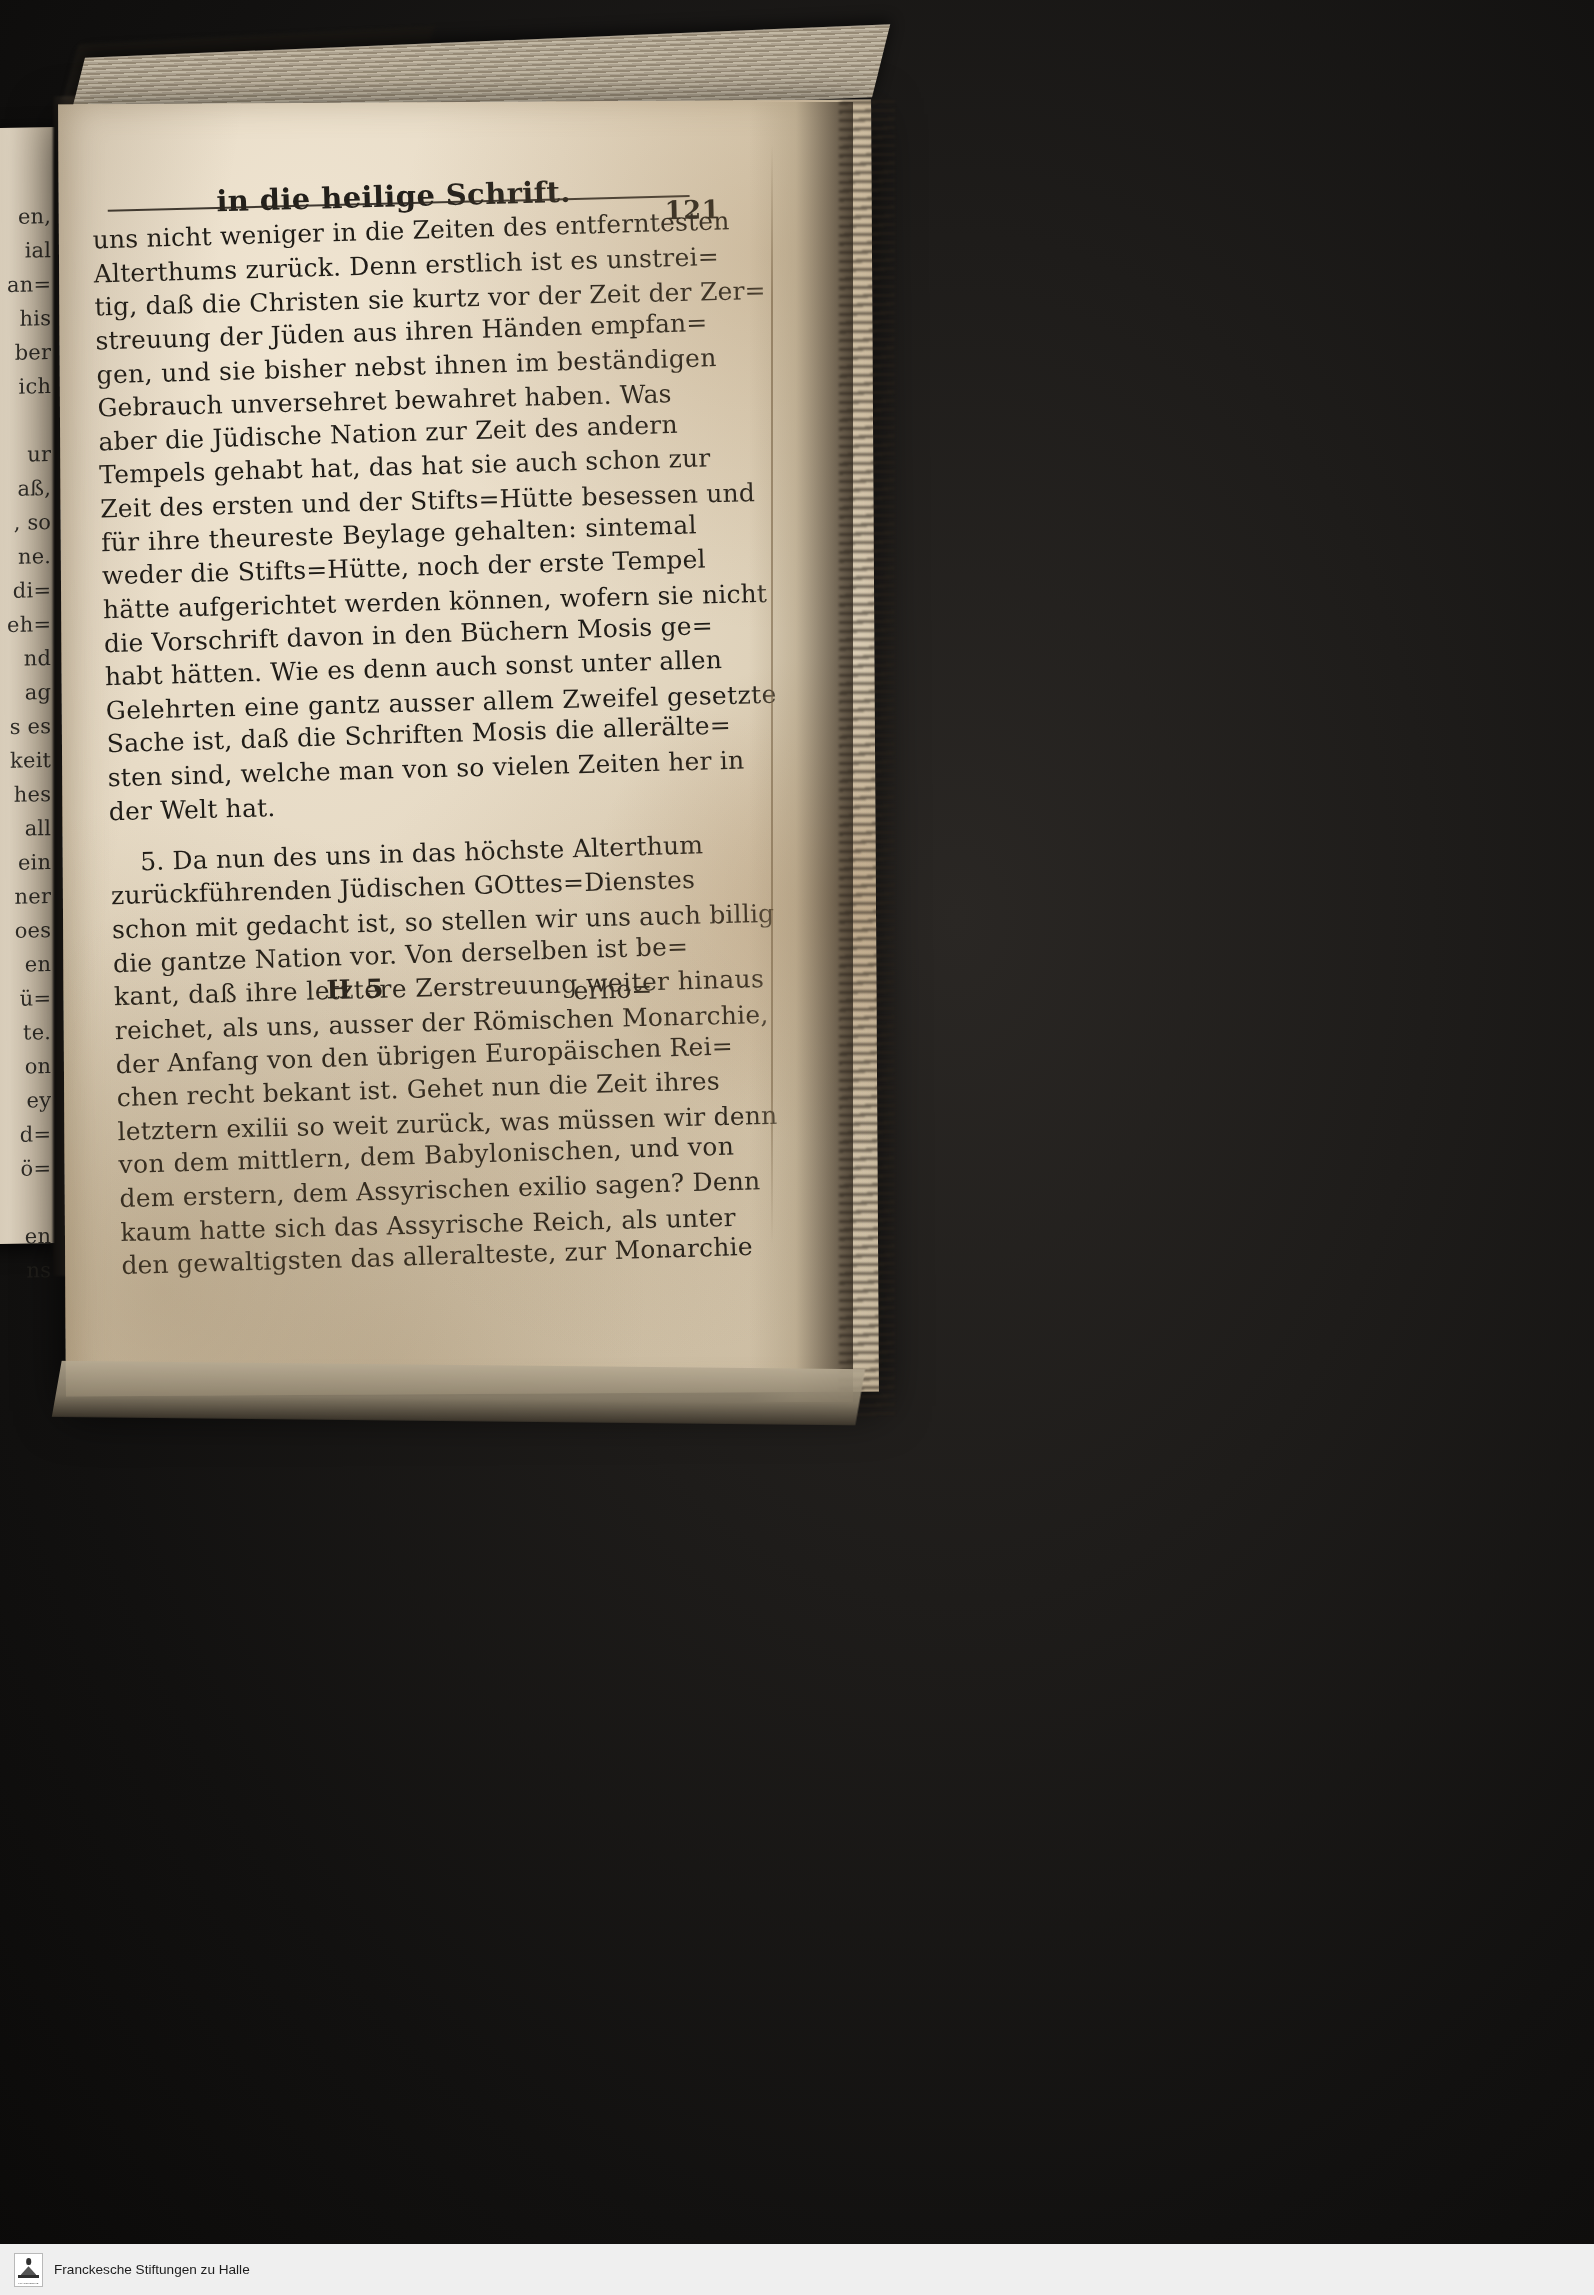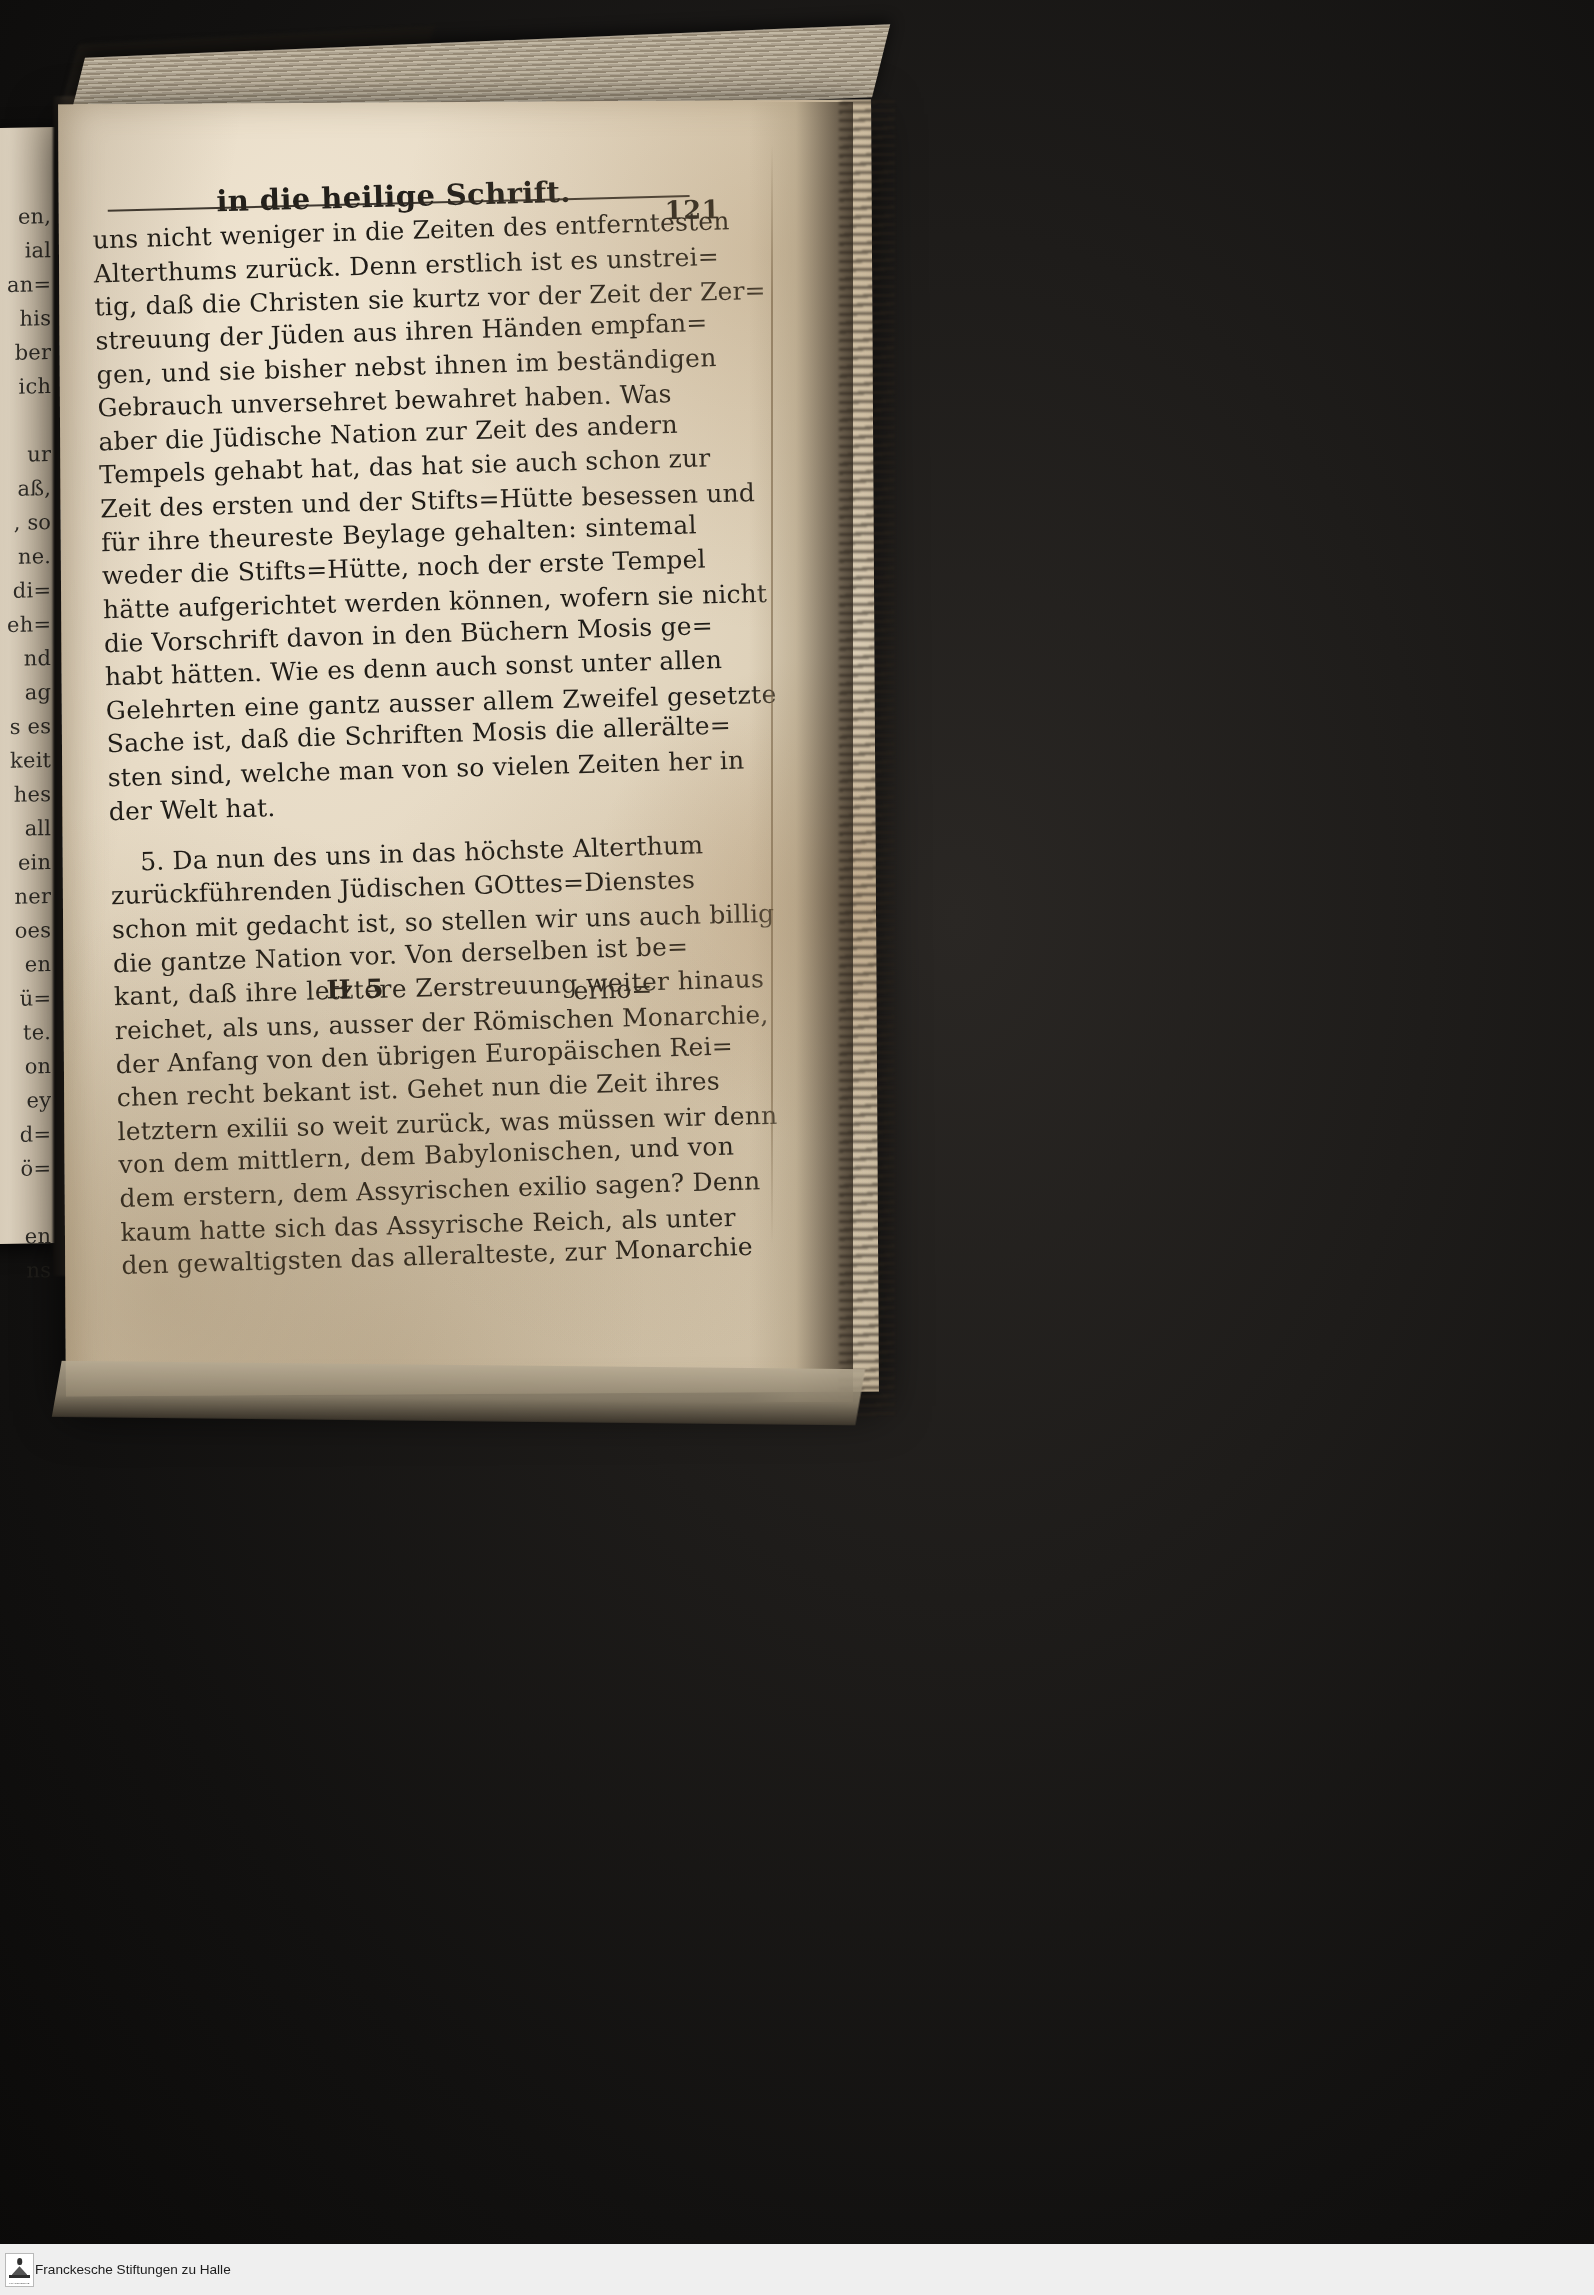--- a/index.html
+++ b/index.html
@@ -269,22 +269,22 @@
 
   
   #footer {
     position: absolute;
     left: 0;
     bottom: 0;
     width: 1595px;
     height: 51px;
     display: flex;
     align-items: center;
-    gap: 1px;
-    padding-left: 5px;
+    gap: 11px;
+    padding-left: 14px;
     box-sizing: border-box;
     background: #efefef;
   }
   #footer-logo {
     width: 27px;
     height: 32px;
     background: #ffffff;
     border: 0.8px solid #b9b9b9;
     position: relative;
     flex: 0 0 auto;

